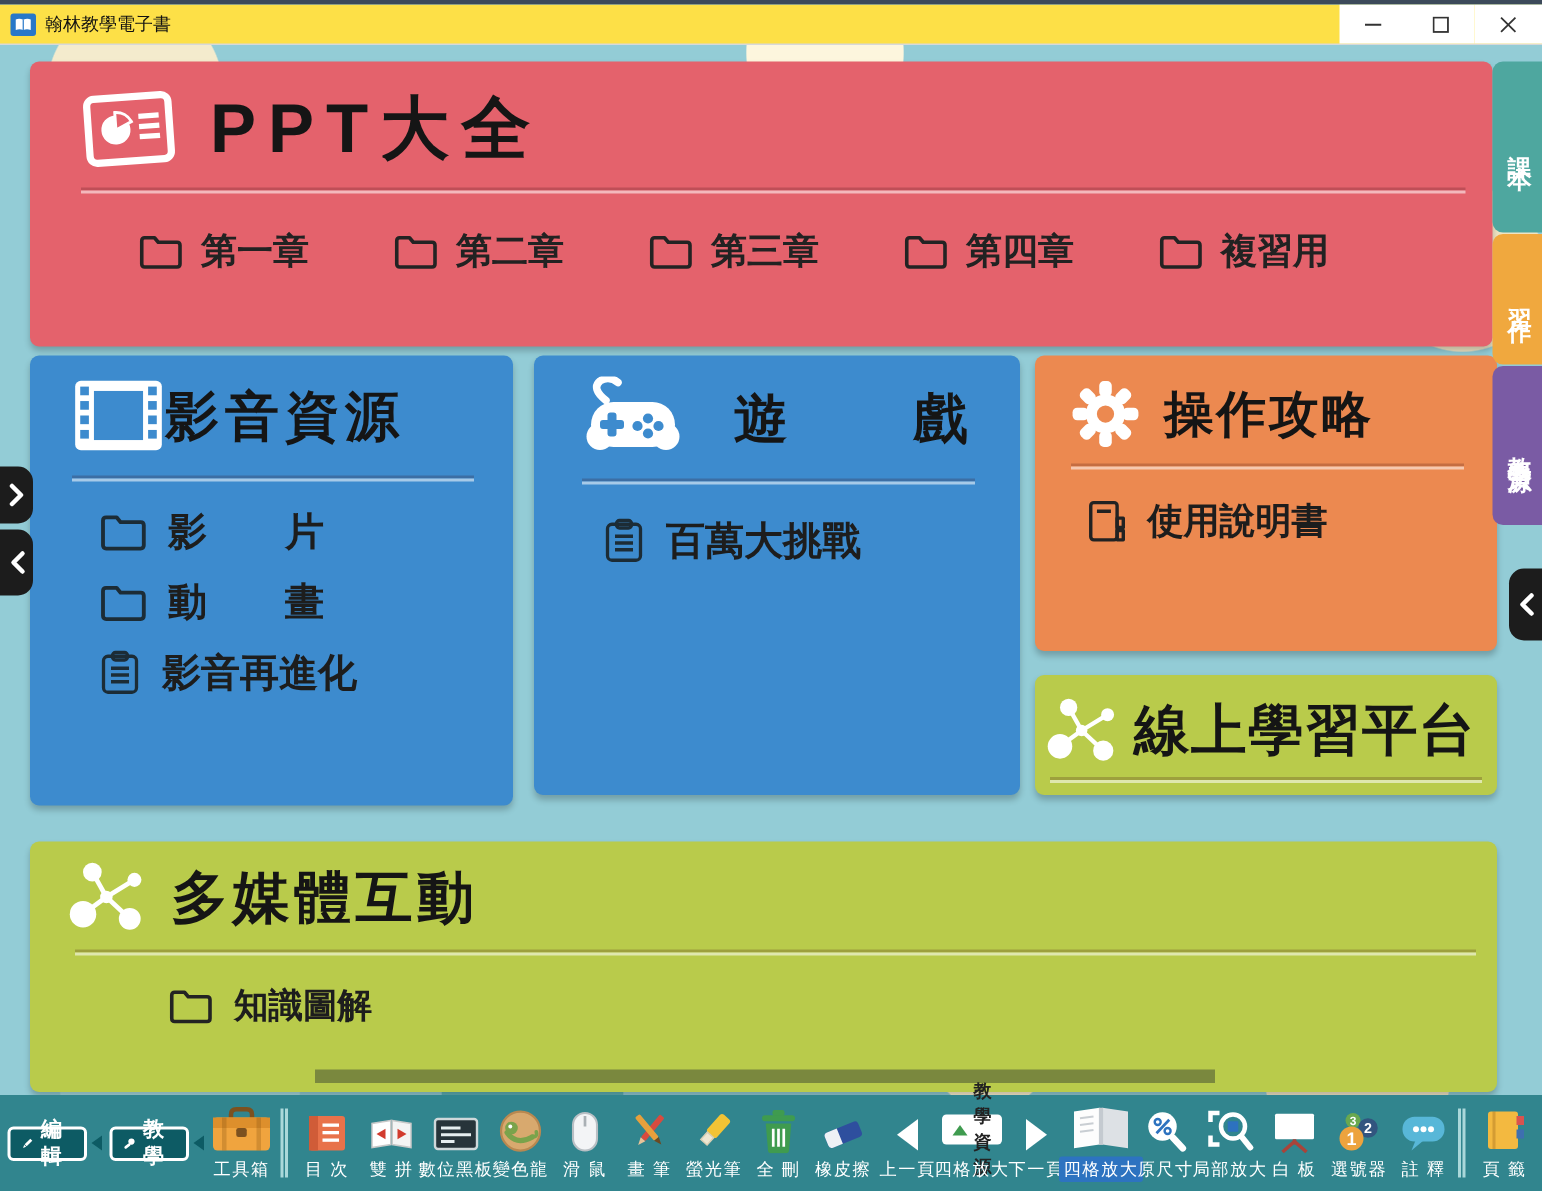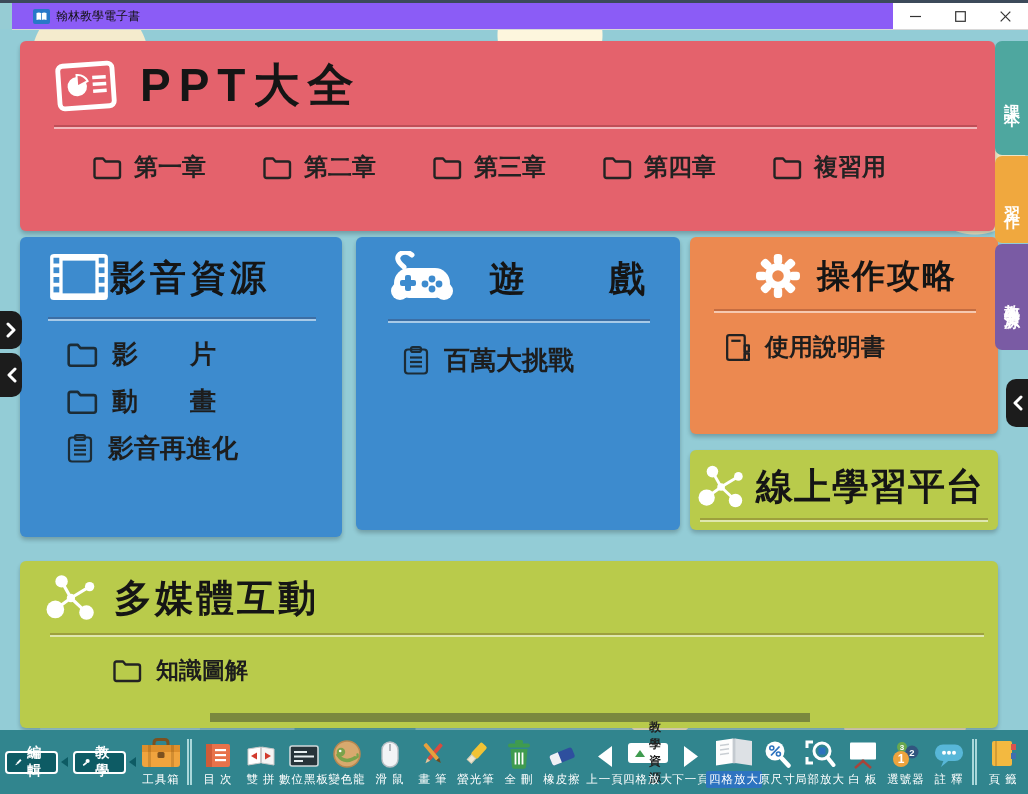--- a/index.html
+++ b/index.html
@@ -2,22 +2,22 @@
 <html><head>
 <meta charset="utf-8">
 <style>
   html,body{margin:0;padding:0;background:#666;}
   .window{position:relative;width:1028px;height:794px;overflow:hidden;
     font-family:"Liberation Sans","DejaVu Sans",sans-serif;
     border-top:3px solid #3c4a5a;box-sizing:border-box;background:#96ccd4;}
   [data-interactable="true"]{cursor:pointer;}
 
   
-  .titlebar{position:absolute;top:0;left:12px;right:0;height:26px;background:#8b5cf6;
-    display:flex;align-items:center;padding-left:21px;gap:6px;border-bottom:1px solid #d8d8d8;z-index:50;}
+  .titlebar{position:absolute;top:0;left:0;right:0;height:26px;background:#fde047;
+    display:flex;align-items:center;padding-left:7px;gap:6px;border-bottom:1px solid #d8d8d8;z-index:50;}
   .app-logo{width:17px;height:15px;background:#2878c8;border-radius:2px;display:flex;align-items:center;justify-content:center;}
   .titlebar .title{font-size:12px;color:#111;flex:1;}
   .win-controls{display:flex;height:26px;}
   .win-btn{width:45px;height:26px;display:flex;align-items:center;justify-content:center;background:#fff;}
 
   
   .main{position:absolute;top:26px;left:0;right:0;height:704px;overflow:hidden;
     background-color:#93ccd6;
     background-image:
       radial-gradient(circle at 90px 30px,#f4ebcd 0 58px,rgba(0,0,0,0) 59px),
@@ -240,21 +240,21 @@
             <line x1="8" y1="12" x2="20" y2="12"></line>
               <line x1="8" y1="16.5" x2="20" y2="16.5"></line>
               <line x1="8" y1="21" x2="20" y2="21"></line>
           </svg>
           <span class="item-lbl" data-interactable="false">百萬大挑戰</span>
         </div>
       </div>
     </div>
 
     <div class="panel p-guide" data-interactable="false">
-      <div class="p-head" style="padding:16px 0 0 24px;gap:16px;justify-content:center;" data-interactable="false">
+      <div class="p-head" style="padding:16px 0 0 24px;gap:16px;" data-interactable="false">
         <svg width="46" height="46" viewBox="0 0 44 44" data-interactable="false">
           <g fill="#fff">
             <rect x="18" y="1" width="8" height="10" rx="3"></rect>
             <rect x="18" y="1" width="8" height="10" rx="3" transform="rotate(45 22 22)"></rect>
             <rect x="18" y="1" width="8" height="10" rx="3" transform="rotate(90 22 22)"></rect>
             <rect x="18" y="1" width="8" height="10" rx="3" transform="rotate(135 22 22)"></rect>
             <rect x="18" y="1" width="8" height="10" rx="3" transform="rotate(180 22 22)"></rect>
             <rect x="18" y="1" width="8" height="10" rx="3" transform="rotate(225 22 22)"></rect>
             <rect x="18" y="1" width="8" height="10" rx="3" transform="rotate(270 22 22)"></rect>
             <rect x="18" y="1" width="8" height="10" rx="3" transform="rotate(315 22 22)"></rect>

